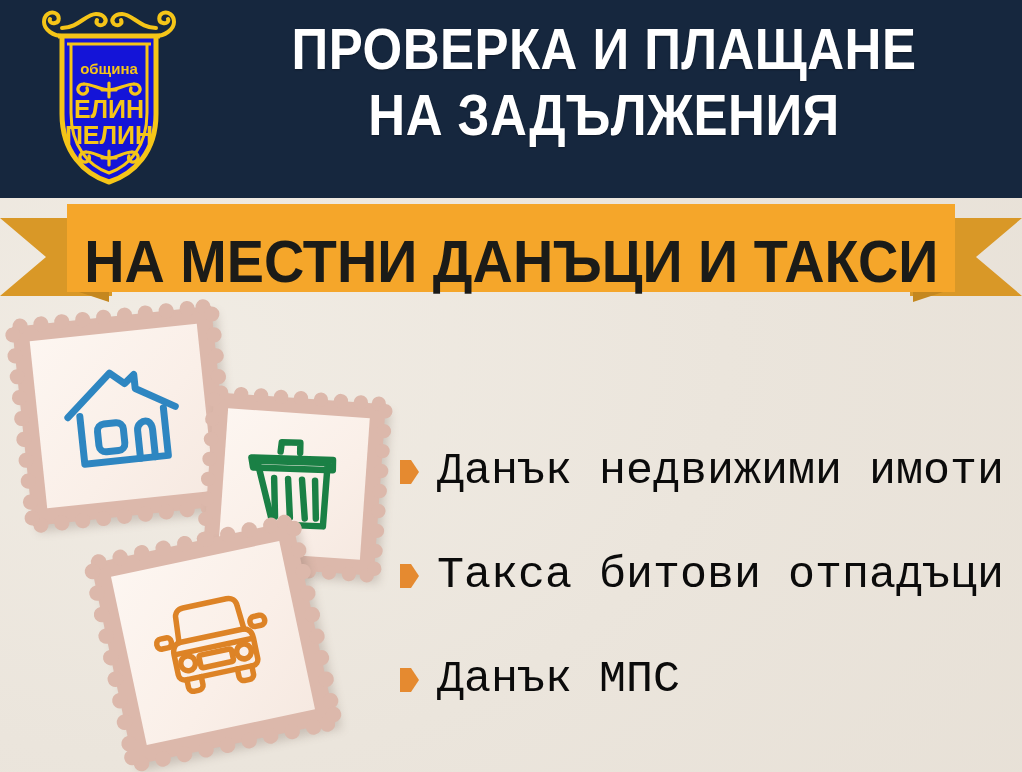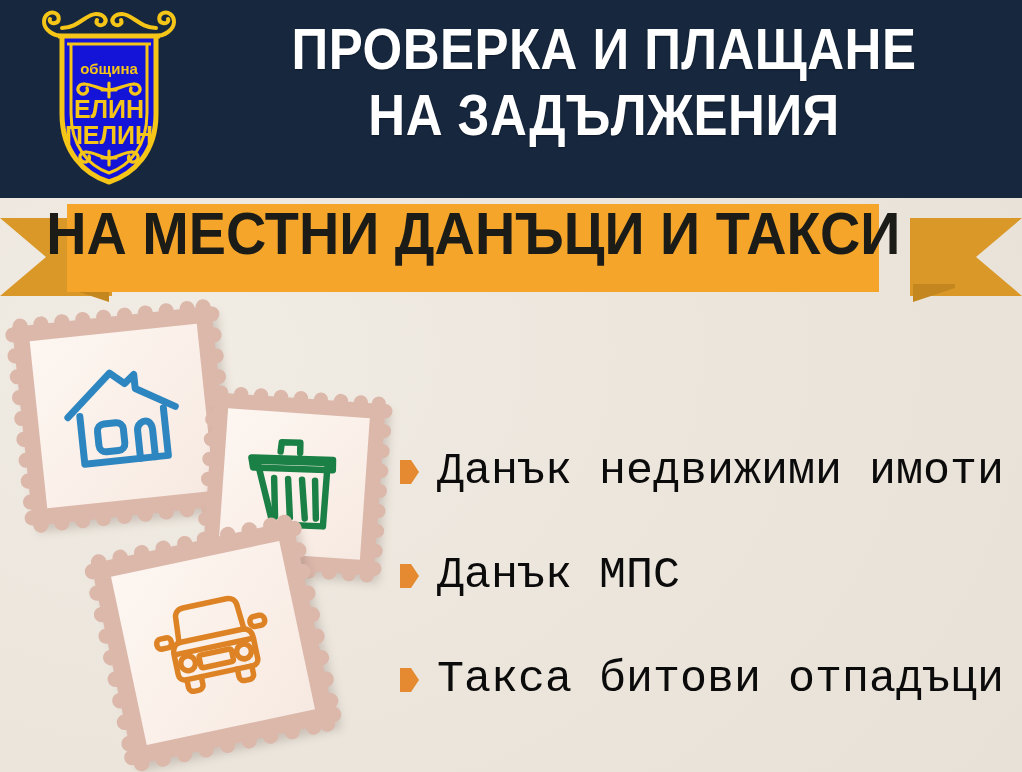--- a/index.html
+++ b/index.html
@@ -91,25 +91,25 @@
     height: 18px;
     background: #c4871f;
   }
   .ribbon-fold.left  { left: 67px;  clip-path: polygon(0 0, 42px 0, 42px 18px, 0 4px); }
   .ribbon-fold.right { right: 67px; clip-path: polygon(0 0, 42px 0, 42px 4px, 0 18px); }
 
   .ribbon-main {
     position: absolute;
     left: 67px;
     top: 8px;
-    width: 812px;
+    width: 888px;
     height: 88px;
     background: #f5a62a;
     display: flex;
-    align-items: flex-start;
+    align-items: flex-end;
     justify-content: center;
   }
   .ribbon-text {
     color: #1b1b18;
     font-family: "Liberation Sans Narrow", "Liberation Sans", sans-serif;
     font-weight: bold;
     font-size: 60px;
     line-height: 60px;
     letter-spacing: 0px;
     transform: scaleX(0.93);
@@ -445,21 +445,21 @@
     </div>
   </div>
 
   <div class="bullets">
     <div class="bullet-row">
       <span class="bullet-marker"></span>
       <span class="bullet-label">Данък недвижими имоти</span>
     </div>
     <div class="bullet-row">
       <span class="bullet-marker"></span>
-      <span class="bullet-label">Данък МПС</span>
+      <span class="bullet-label">Такса битови отпадъци</span>
     </div>
     <div class="bullet-row">
       <span class="bullet-marker"></span>
-      <span class="bullet-label">Такса битови отпадъци</span>
+      <span class="bullet-label">Данък МПС</span>
     </div>
   </div>
 
 </div>
 
 </body></html>

